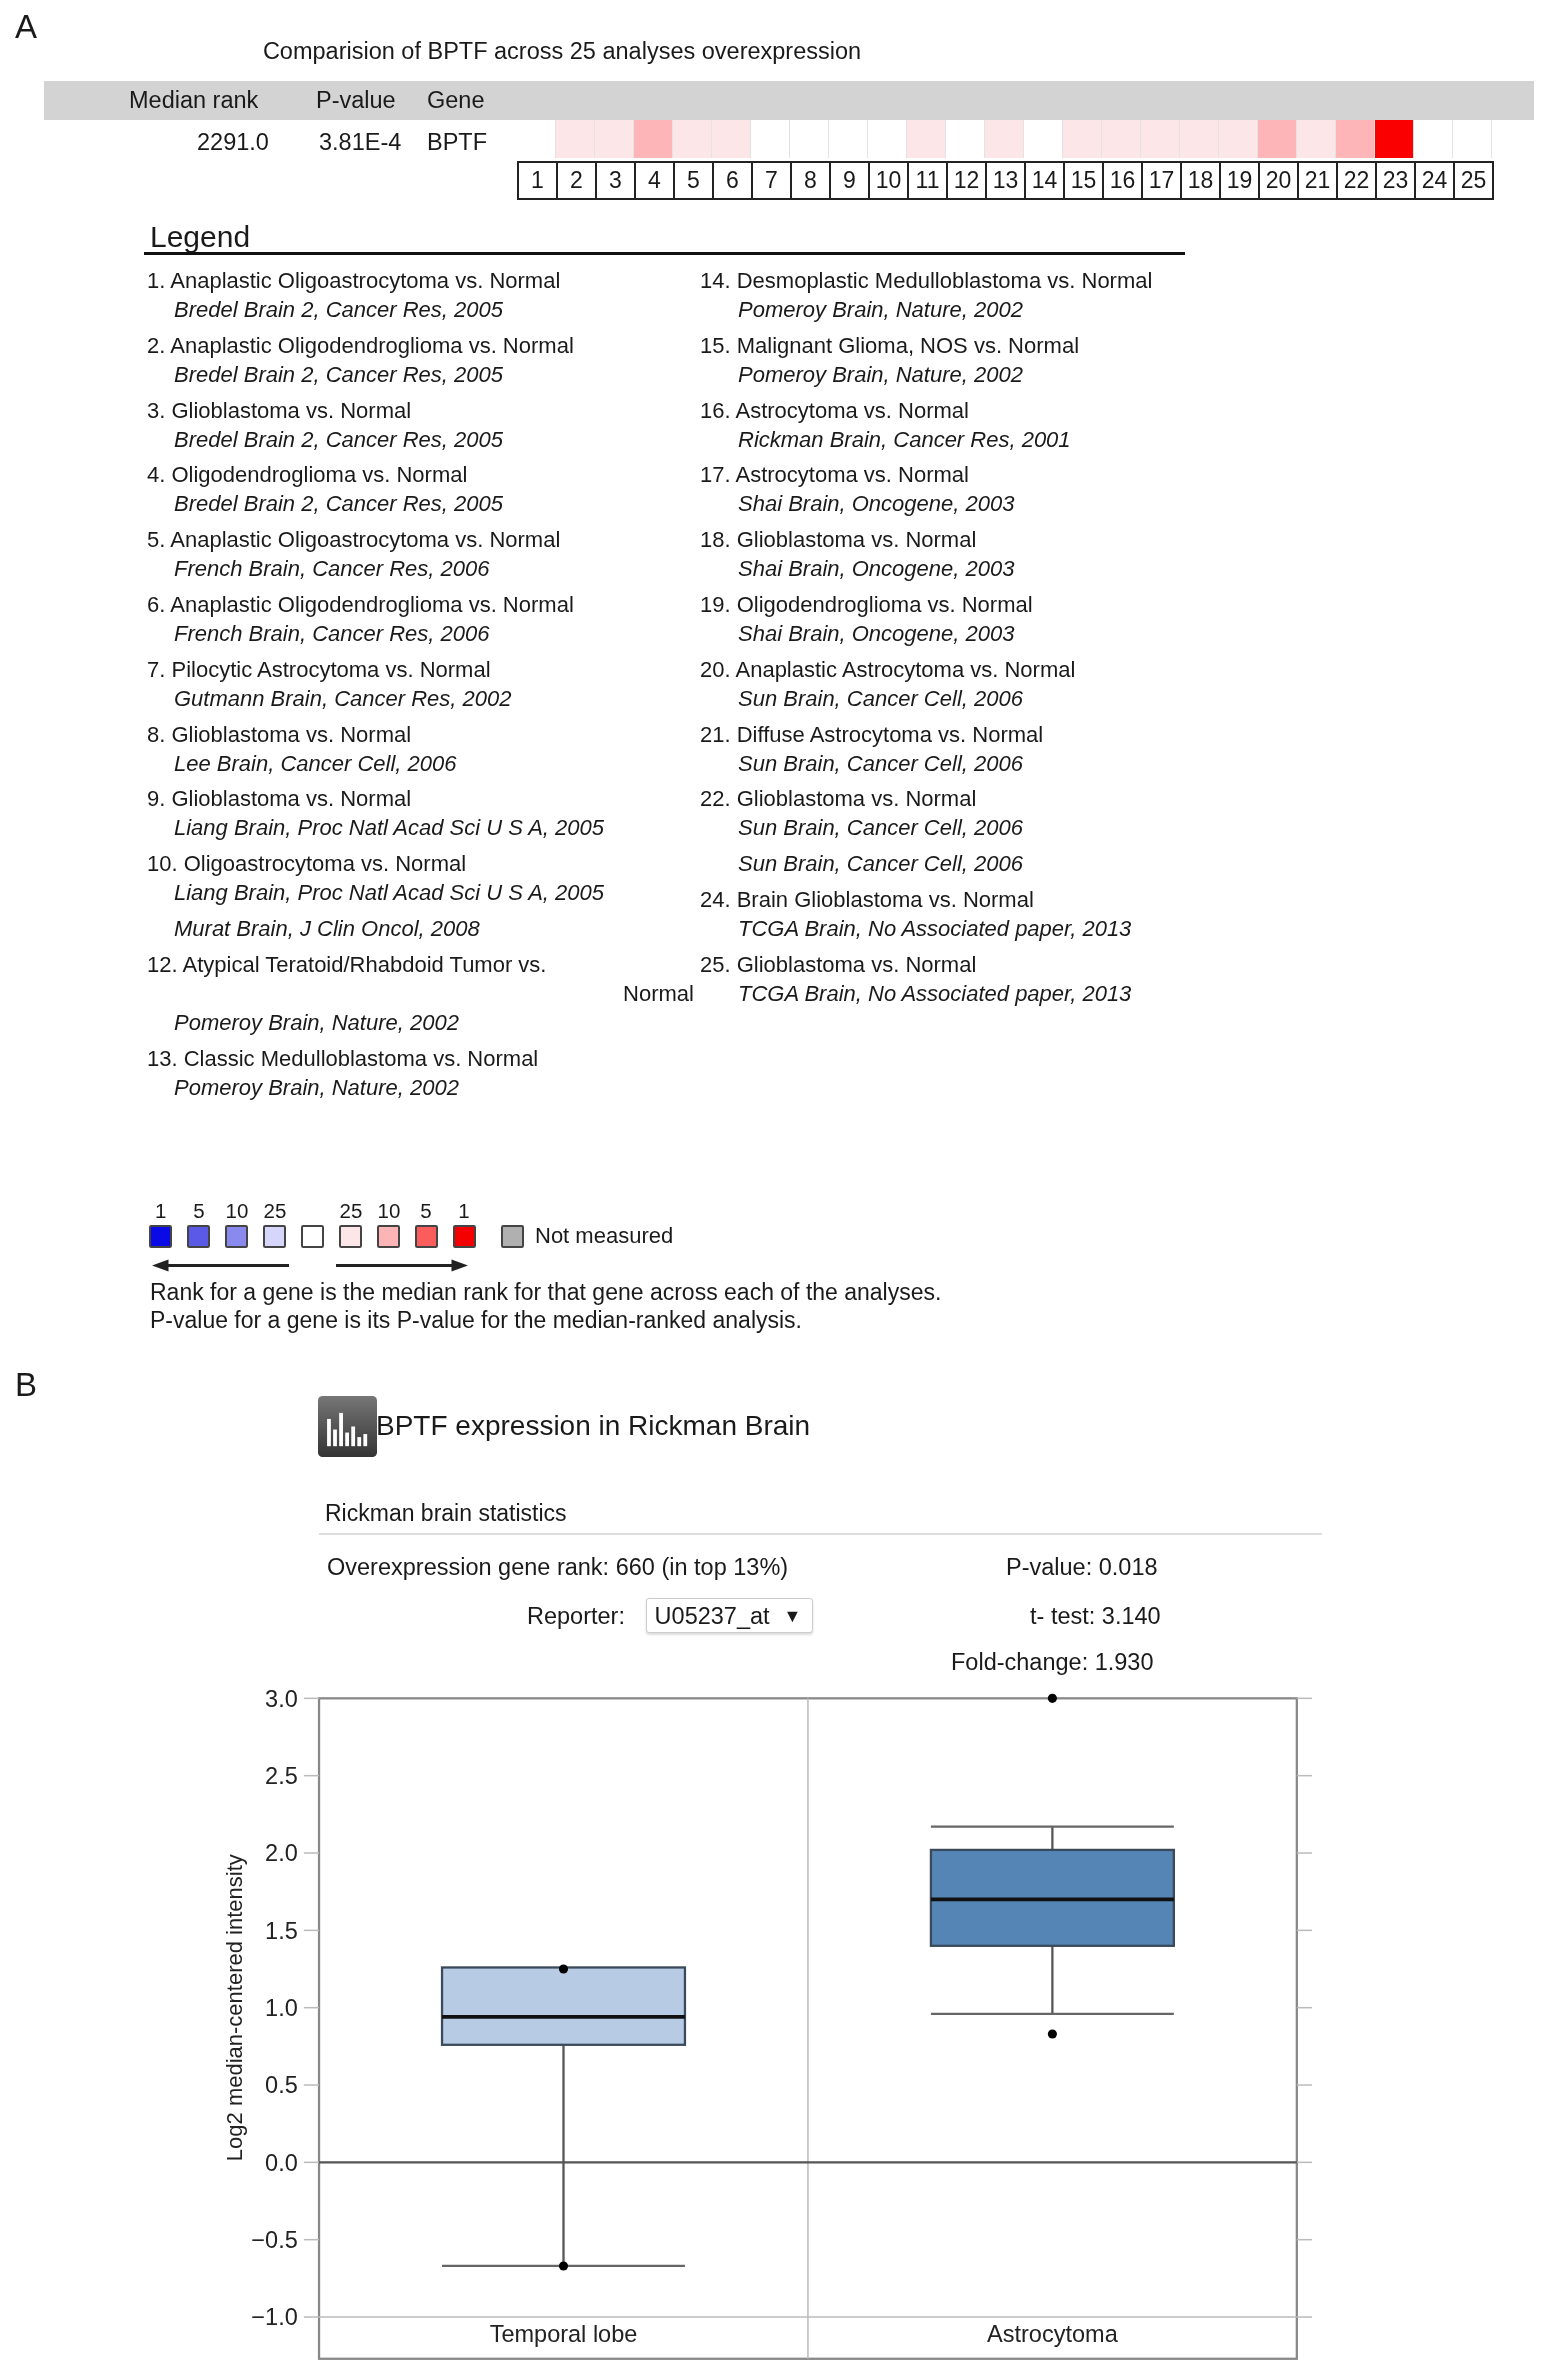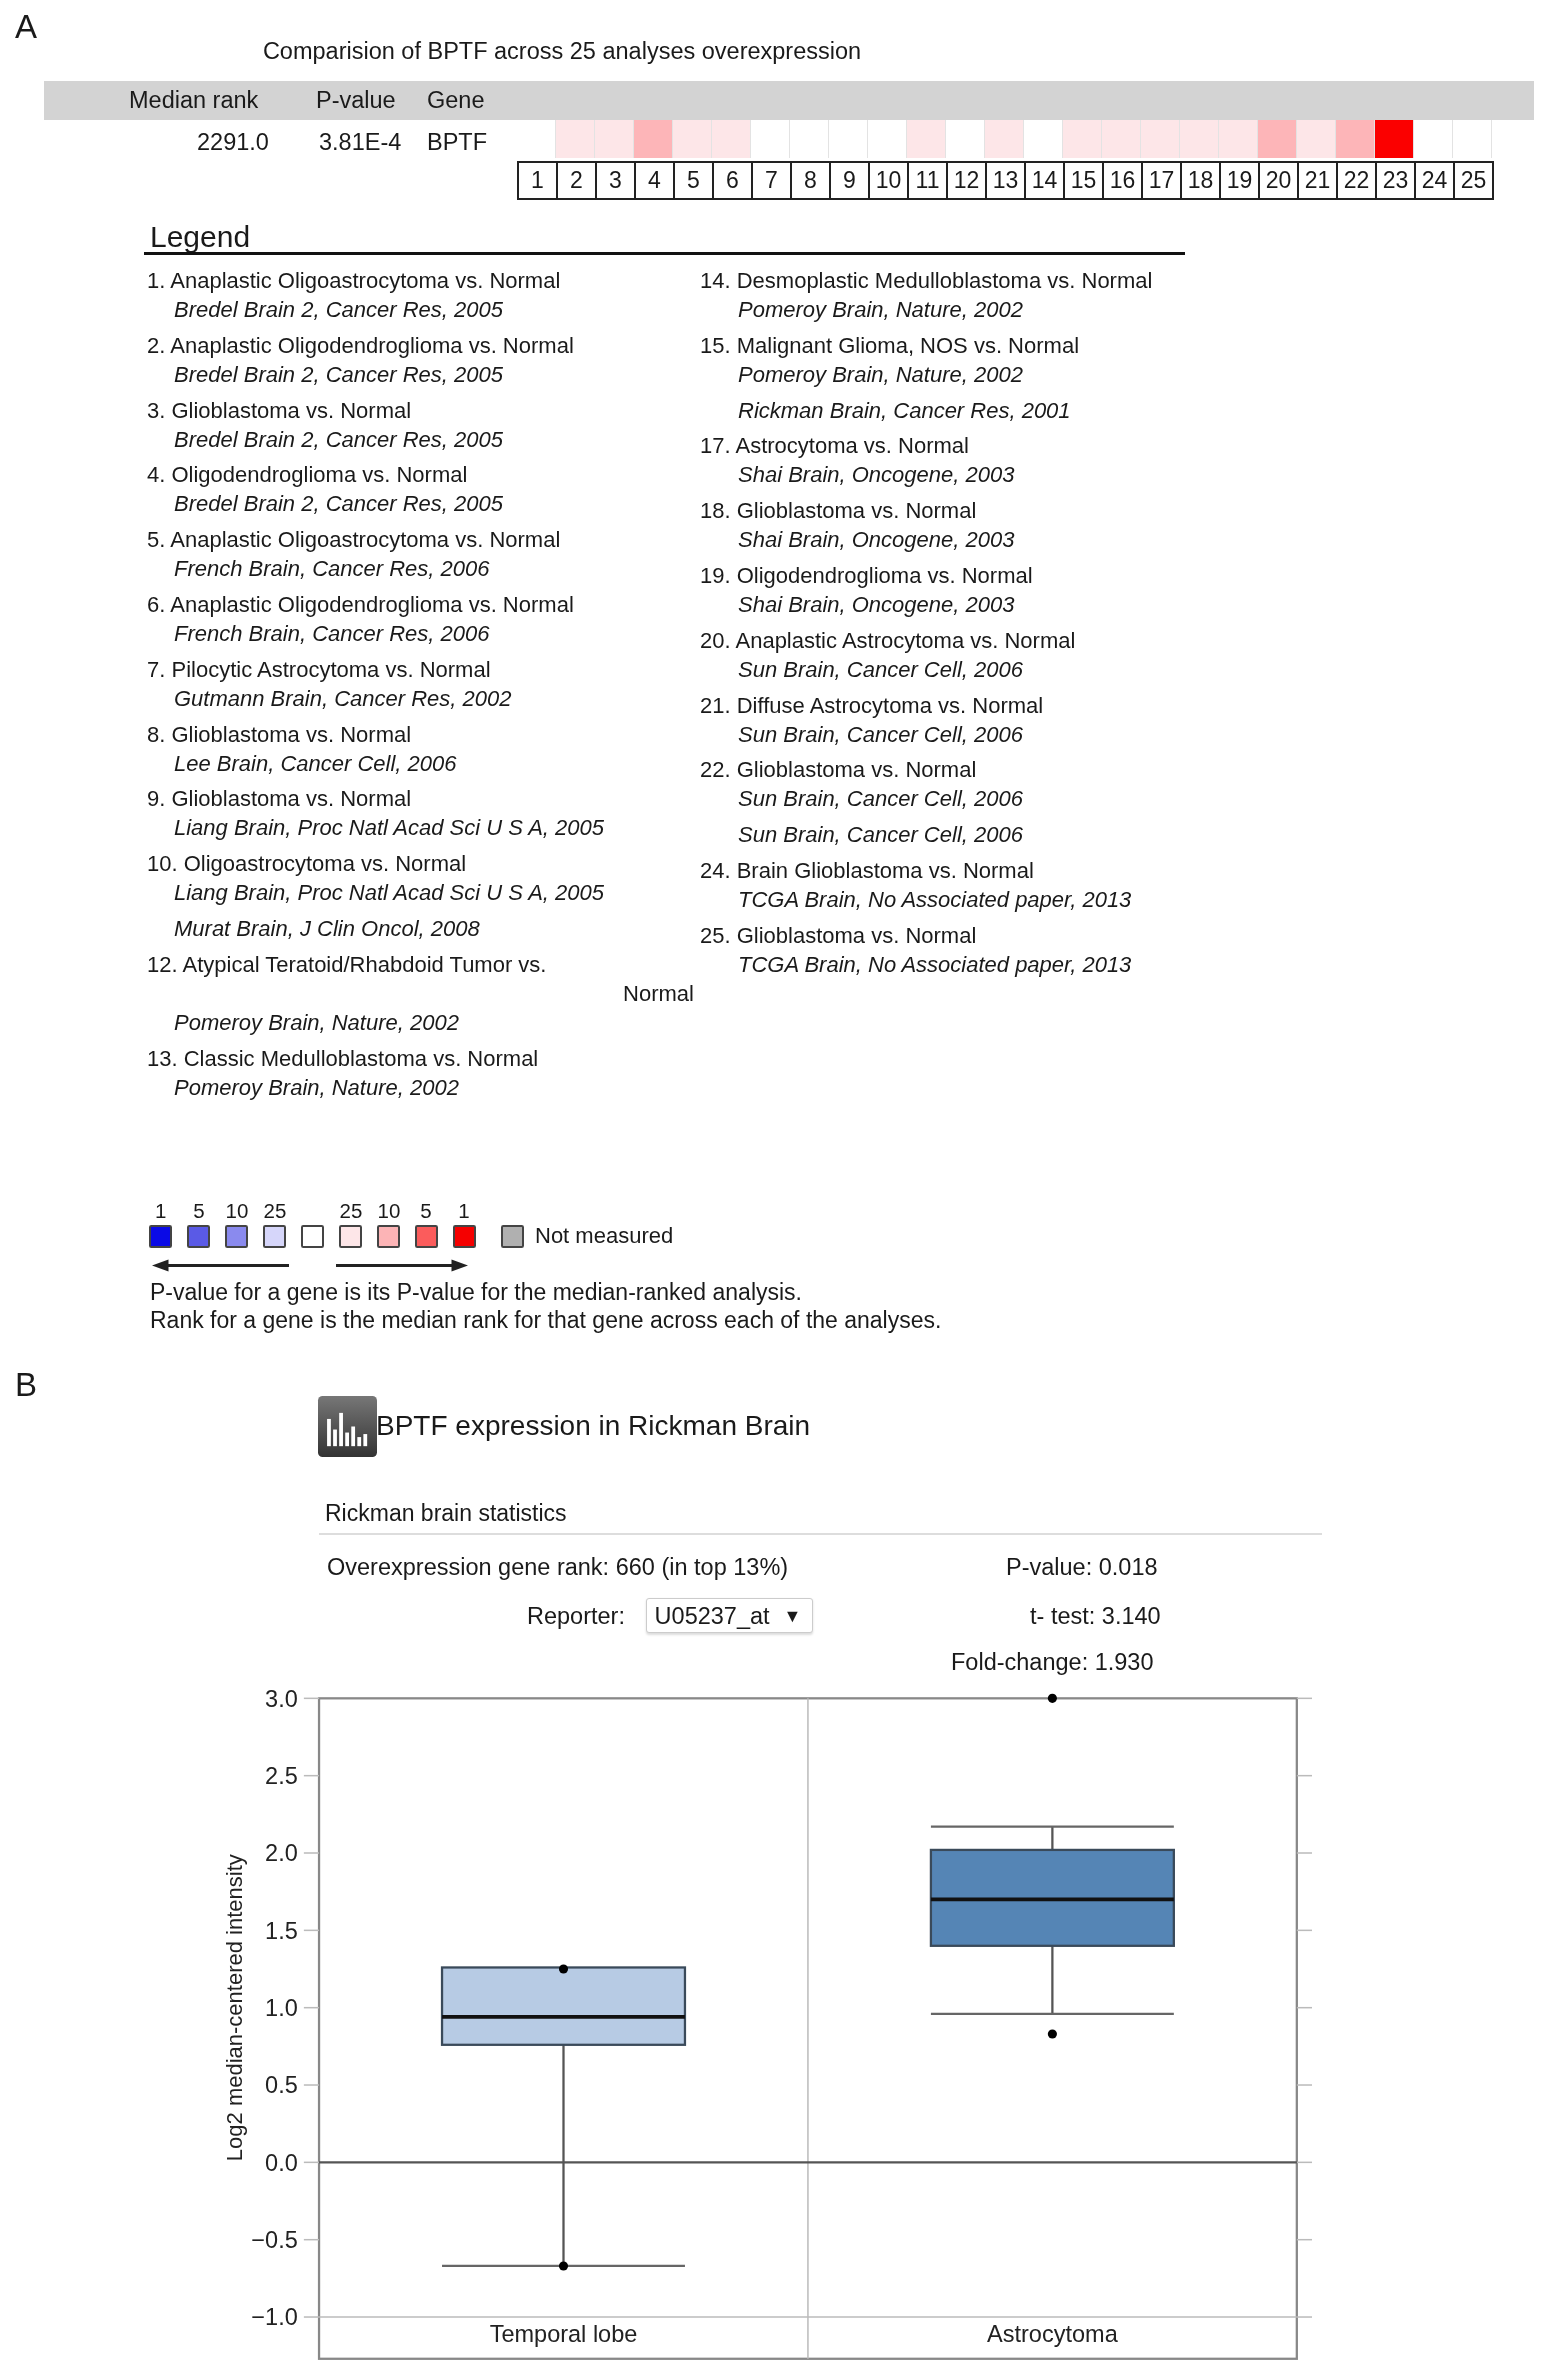--- a/index.html
+++ b/index.html
@@ -170,20 +170,21 @@
 <div class="abs leg-col right" id="leg-right" style="left:700px;">
     <div class="leg-item">
       <div class="leg-name">14. Desmoplastic Medulloblastoma vs. Normal</div>
       <div class="leg-src">Pomeroy Brain, Nature, 2002</div>
     </div>
     <div class="leg-item">
       <div class="leg-name">15. Malignant Glioma, NOS vs. Normal</div>
       <div class="leg-src">Pomeroy Brain, Nature, 2002</div>
     </div>
     <div class="leg-item">
+      <div class="leg-name">16. Astrocytoma vs. Normal</div>
       <div class="leg-src">Rickman Brain, Cancer Res, 2001</div>
     </div>
     <div class="leg-item">
       <div class="leg-name">17. Astrocytoma vs. Normal</div>
       <div class="leg-src">Shai Brain, Oncogene, 2003</div>
     </div>
     <div class="leg-item">
       <div class="leg-name">18. Glioblastoma vs. Normal</div>
       <div class="leg-src">Shai Brain, Oncogene, 2003</div>
     </div>
@@ -243,22 +244,22 @@
   <svg class="abs" style="left:6px;top:59px;" width="18" height="15" viewBox="0 0 24 20">
       <polygon points="0,10 22,2 22,18" fill="#222"></polygon>
     </svg>
   <div class="arrow" style="left:190px;width:122px;"></div>
   <svg class="abs" style="left:304px;top:59px;" width="18" height="15" viewBox="0 0 24 20">
       <polygon points="24,10 2,2 2,18" fill="#222"></polygon>
     </svg>
 </div>
 
 <div class="abs" id="note">
+  <div>Rank for a gene is the median rank for that gene across each of the analyses.</div>
   <div>P-value for a gene is its P-value for the median-ranked analysis.</div>
-  <div>Rank for a gene is the median rank for that gene across each of the analyses.</div>
 </div>
 
 <div class="abs panel-label" style="left:15px;top:1366px;">B</div>
 <div class="abs" id="icon-bar">
   <svg width="59" height="61" viewBox="0 0 78 80">
       <g fill="#fff">
     <rect x="12" y="30" width="5" height="36"></rect>
         <rect x="20" y="44" width="5" height="22"></rect>
     <rect x="28" y="22" width="5" height="44"></rect>
         <rect x="36" y="48" width="5" height="18"></rect>

